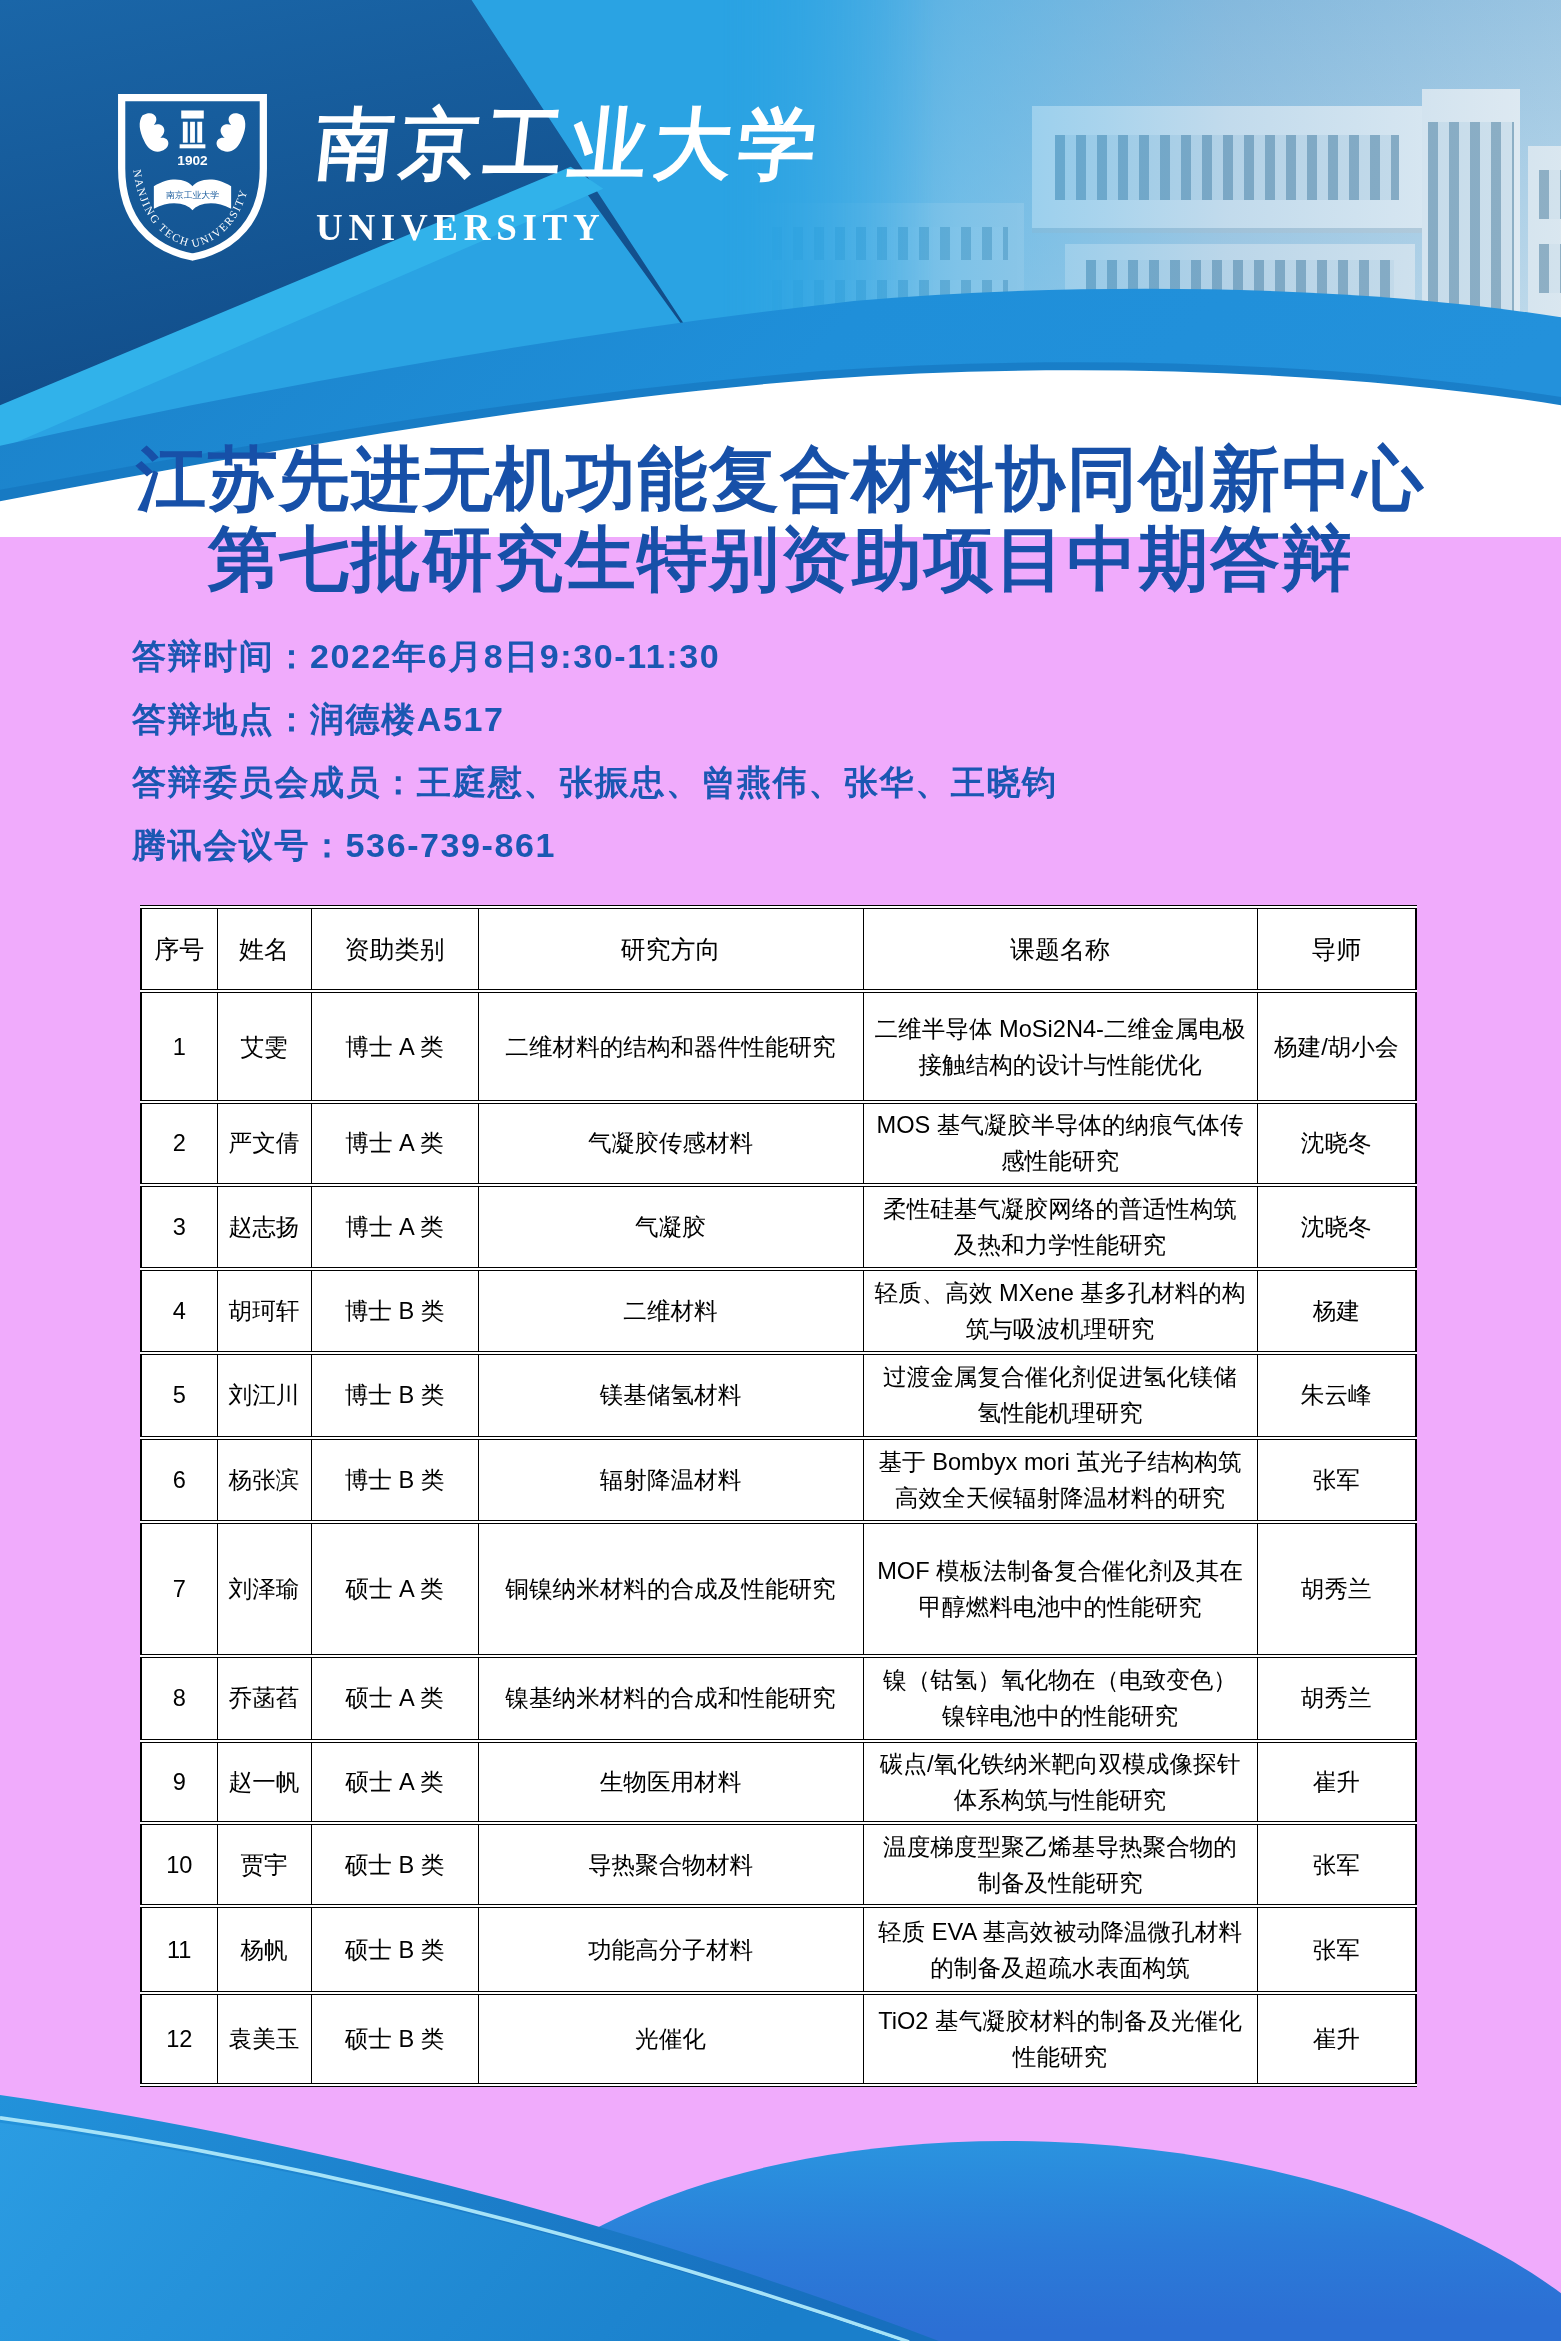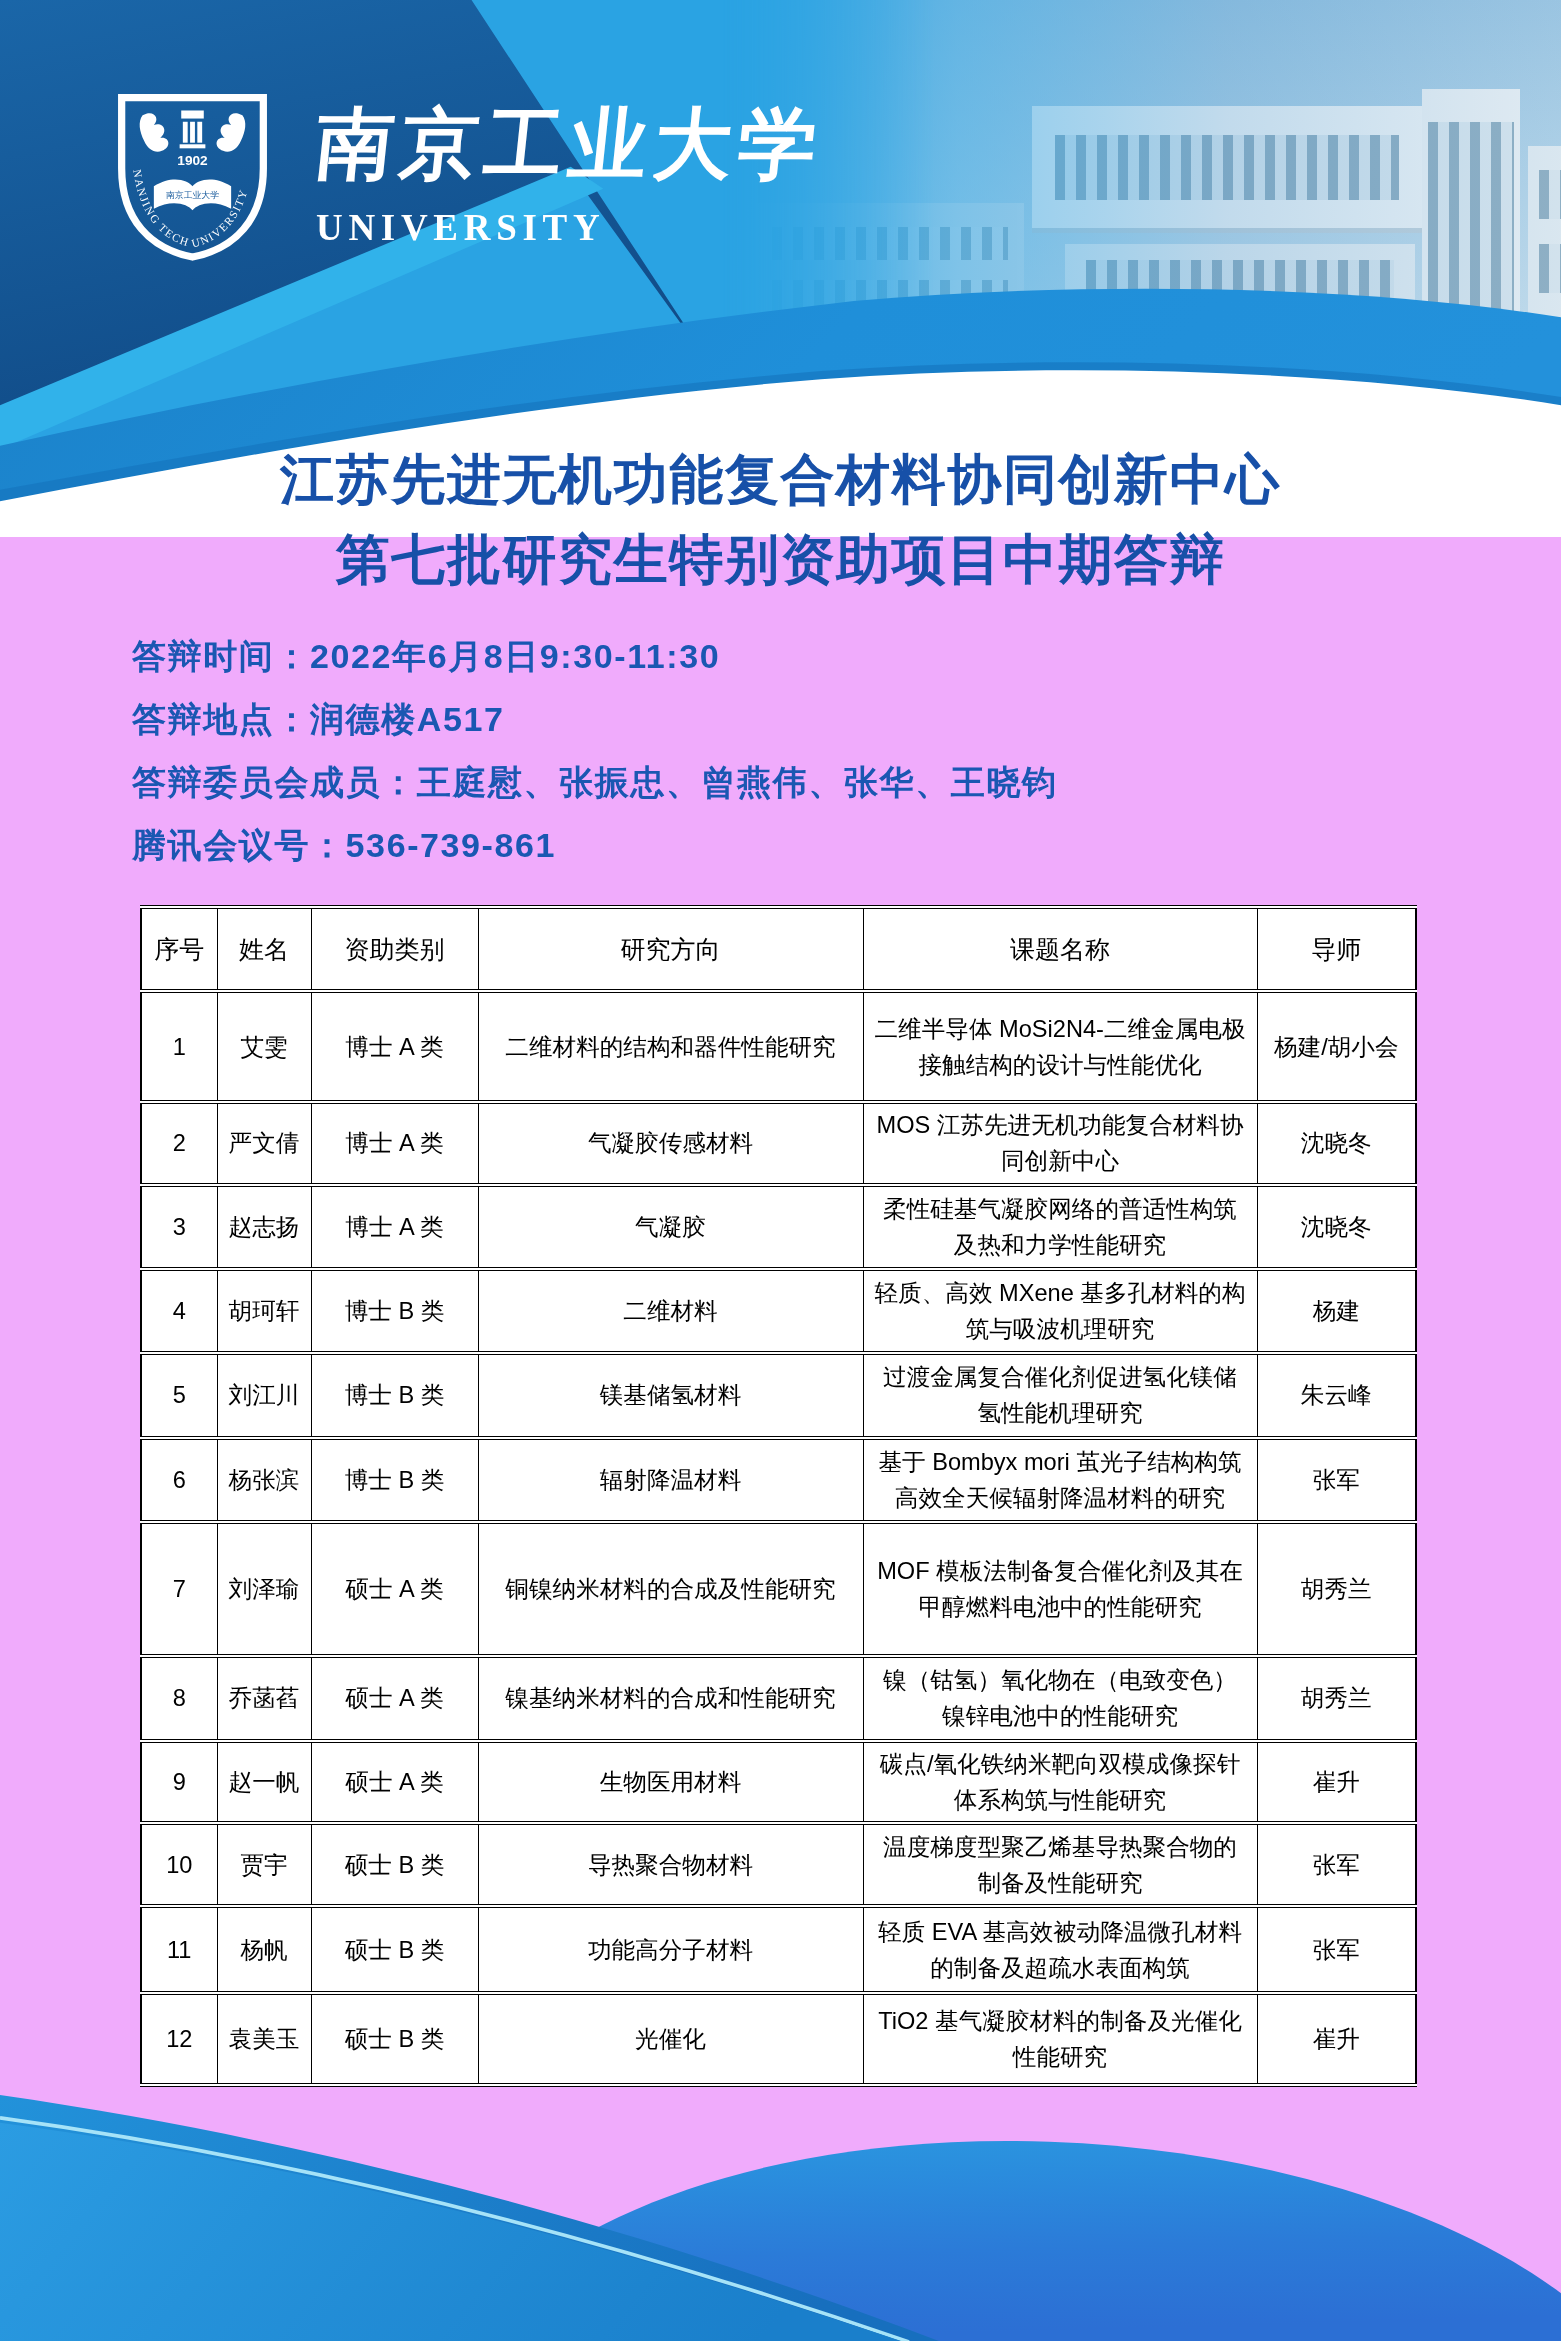--- a/index.html
+++ b/index.html
@@ -35,21 +35,21 @@
 
   .emblem{position:absolute;left:112px;top:91px;width:161px;height:171px;}
   .uniname{position:absolute;left:316px;top:96px;color:#fff;}
   .cn-name{font-size:78px;font-weight:bold;letter-spacing:6.5px;transform:skewX(-6deg);
            font-family:"Liberation Serif","DejaVu Serif",serif;line-height:98px;}
   .en-name{font-family:"Liberation Serif","DejaVu Serif",serif;font-weight:bold;
            font-size:37px;letter-spacing:5.7px;line-height:46px;margin-top:11.4px;}
 
   
   .title{position:absolute;left:0;top:439px;width:1561px;text-align:center;
-         font-weight:bold;font-size:54px;line-height:80px;color:#1750A8;letter-spacing:1.6px;}
+         font-weight:bold;font-size:70px;line-height:80px;color:#1750A8;letter-spacing:1.6px;}
 
   
   .info{position:absolute;left:132px;top:625px;font-size:34px;font-weight:bold;
         color:#1A57B2;line-height:63px;letter-spacing:1.6px;}
 
   
   .tblwrap{position:absolute;left:140px;top:905px;width:1275px;}
   table.tbl{border-collapse:collapse;table-layout:fixed;width:1275px;
             border:2.4px solid #000;background:#fff;color:#000;}
   table.tbl td,table.tbl th{border-left:1.6px solid #000;border-right:1.6px solid #000;
@@ -188,21 +188,21 @@
             <td>博士 A 类</td>
             <td>二维材料的结构和器件性能研究</td>
             <td>二维半导体 MoSi2N4-二维金属电极接触结构的设计与性能优化</td>
             <td>杨建/胡小会</td>
           </tr>
         <tr class="r2">
             <td>2</td>
             <td>严文倩</td>
             <td>博士 A 类</td>
             <td>气凝胶传感材料</td>
-            <td>MOS 江苏先进无机功能复合材料协同创新中心</td>
+            <td>MOS 基气凝胶半导体的纳痕气体传感性能研究</td>
             <td>沈晓冬</td>
           </tr>
         <tr class="r3">
             <td>3</td>
             <td>赵志扬</td>
             <td>博士 A 类</td>
             <td>气凝胶</td>
             <td>柔性硅基气凝胶网络的普适性构筑及热和力学性能研究</td>
             <td>沈晓冬</td>
           </tr>

